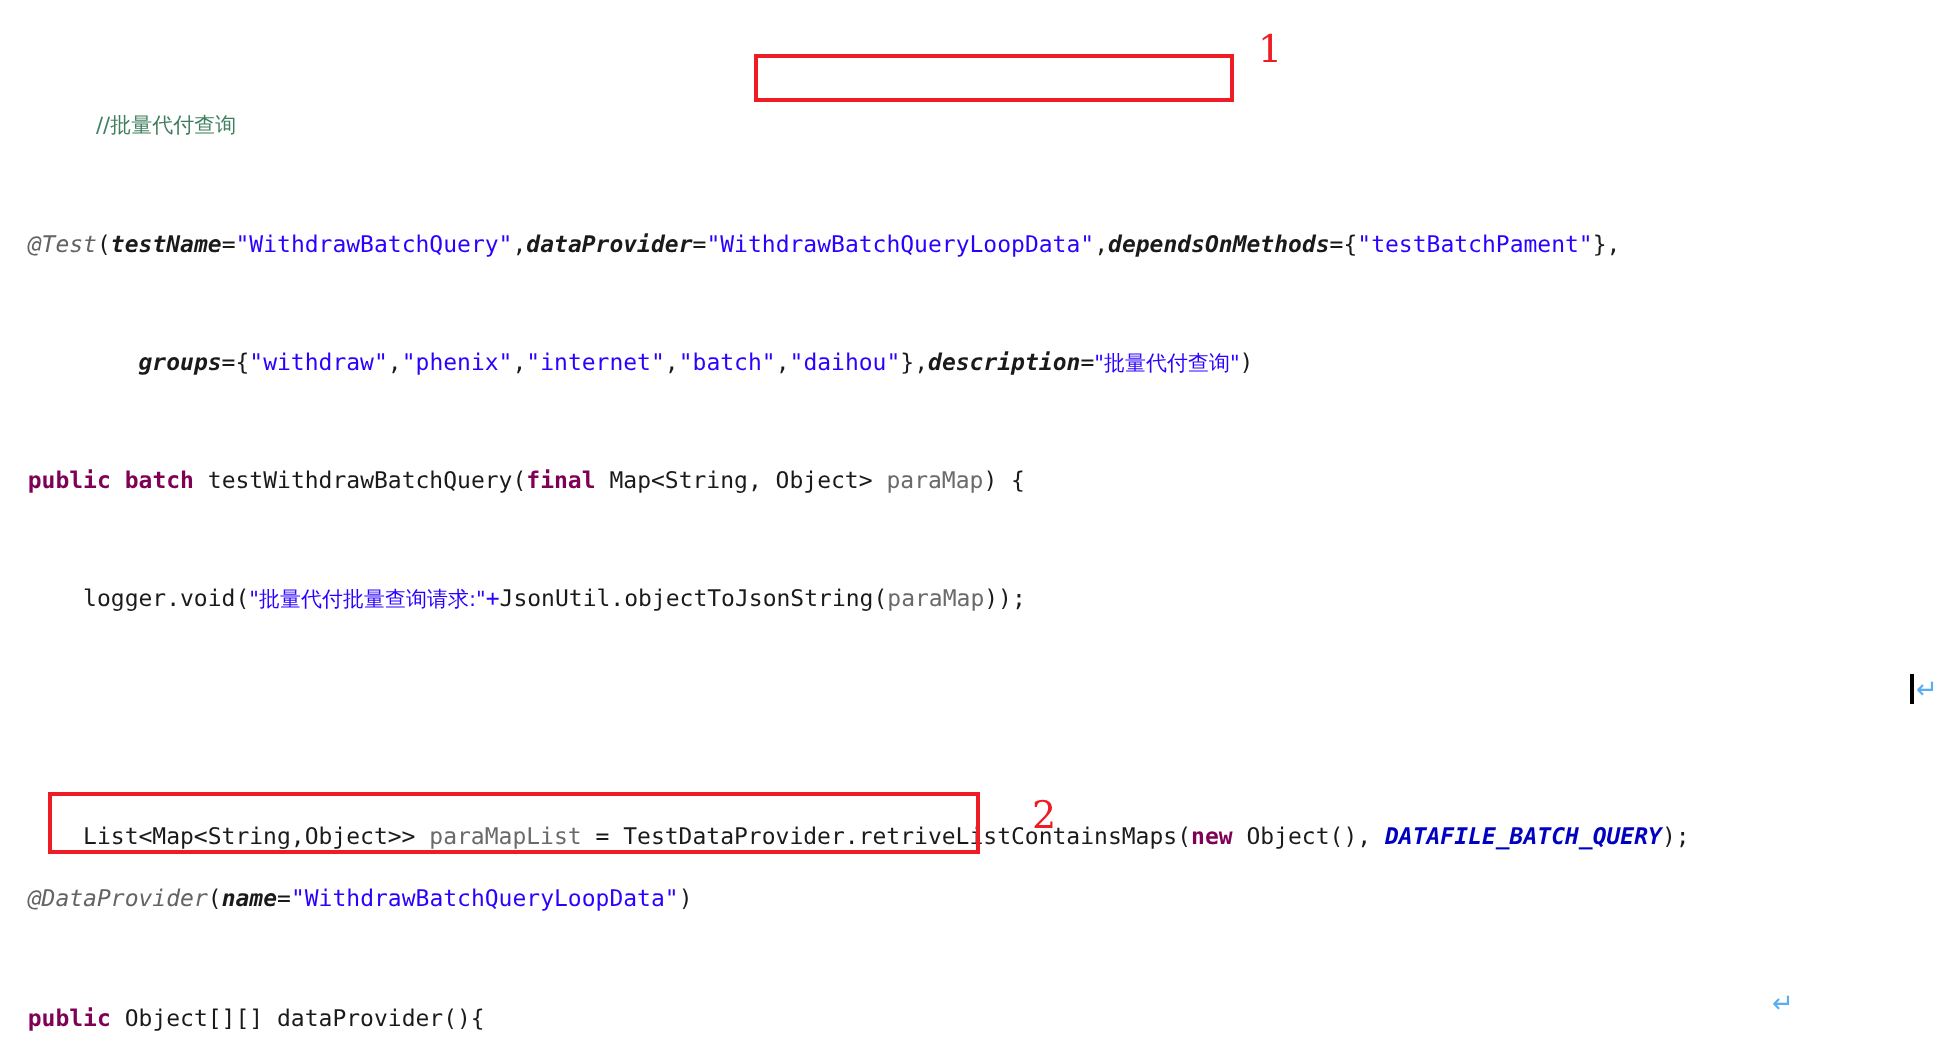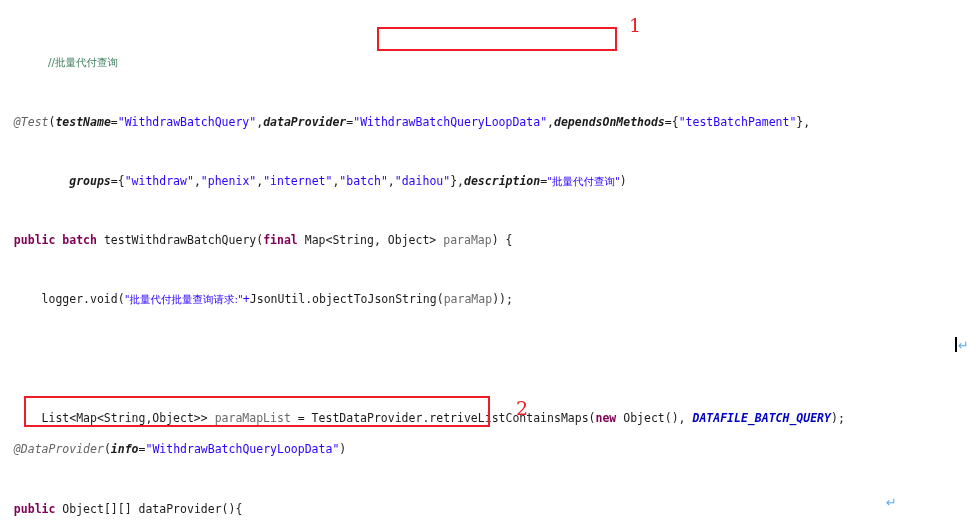--- a/index.html
+++ b/index.html
@@ -139,21 +139,21 @@
 
     
 
     
 
     
   </div>
 
   <div class="code-block" id="block-bottom">
 
-    <div class="line">  <span class="ann">@DataProvider</span><span class="plain">(</span><span class="annm">info</span><span class="plain">=</span><span class="str">"WithdrawBatchQueryLoopData"</span><span class="plain">)</span></div>
+    <div class="line">  <span class="ann">@DataProvider</span><span class="plain">(</span><span class="annm">name</span><span class="plain">=</span><span class="str">"WithdrawBatchQueryLoopData"</span><span class="plain">)</span></div>
 
     <div class="line">  <span class="kw">public</span> <span class="plain">Object[][] dataProvider(){</span></div>
 
     
 
     
 
     
   </div>
 

